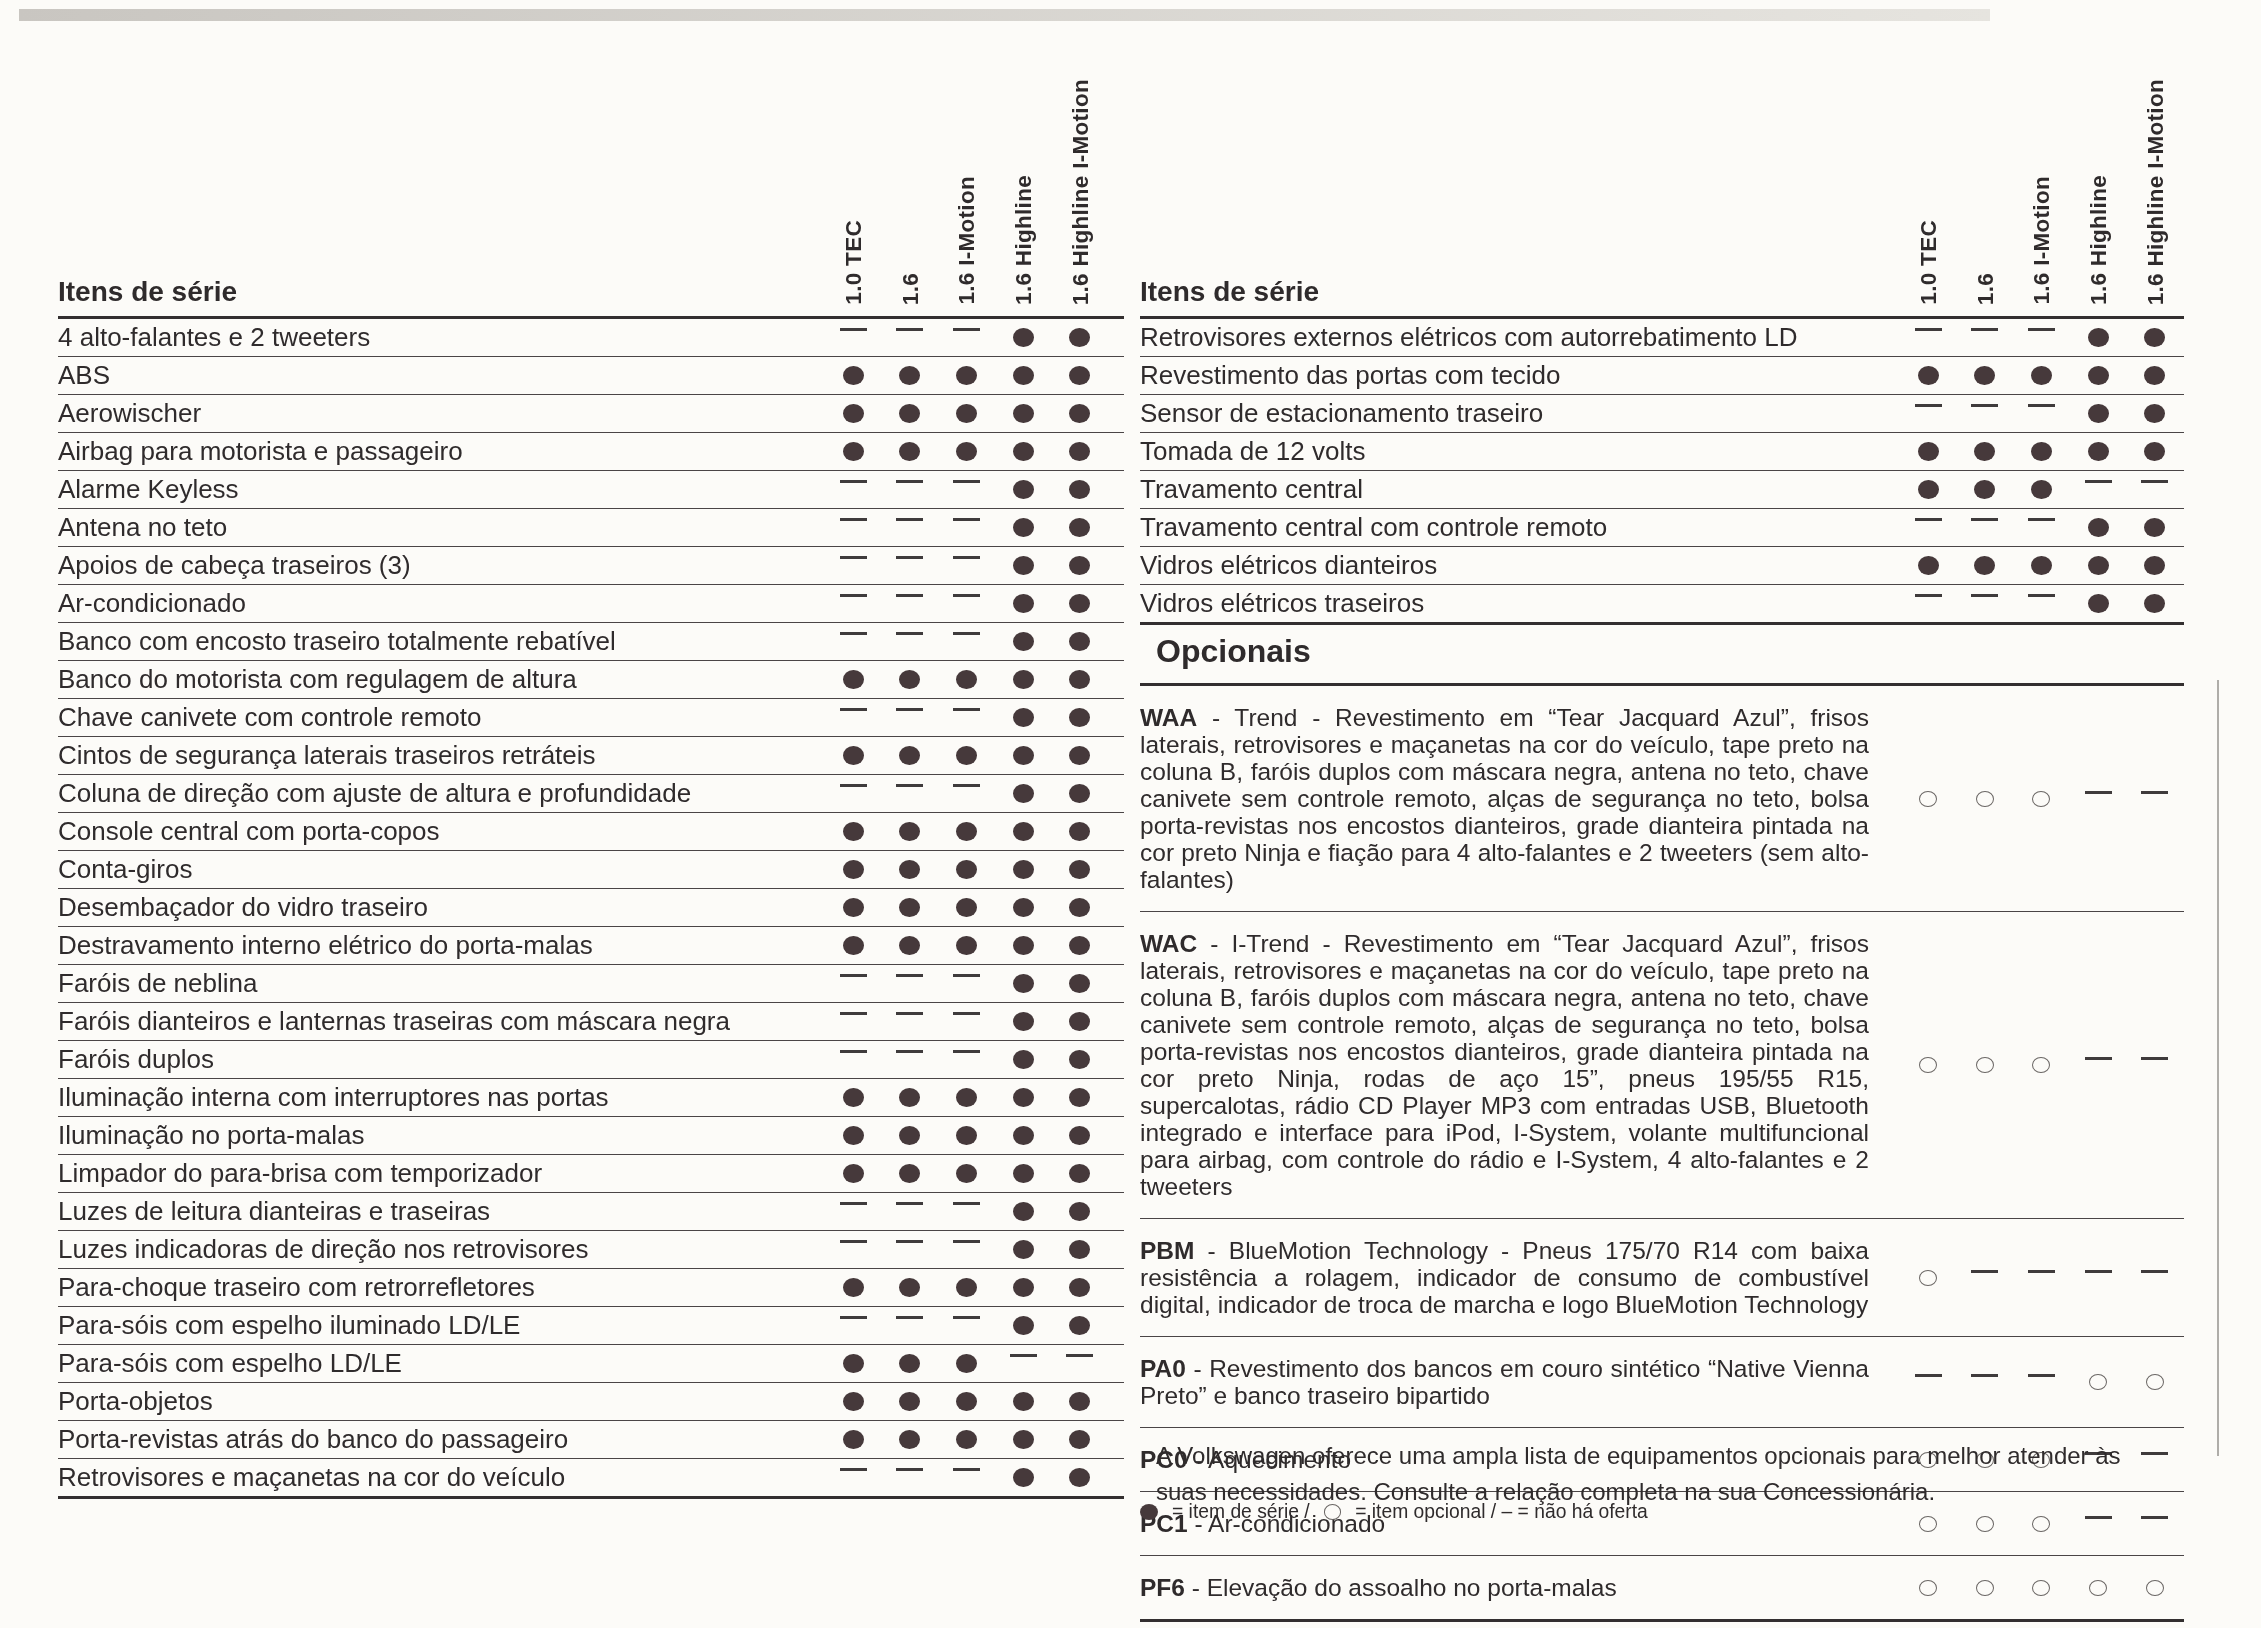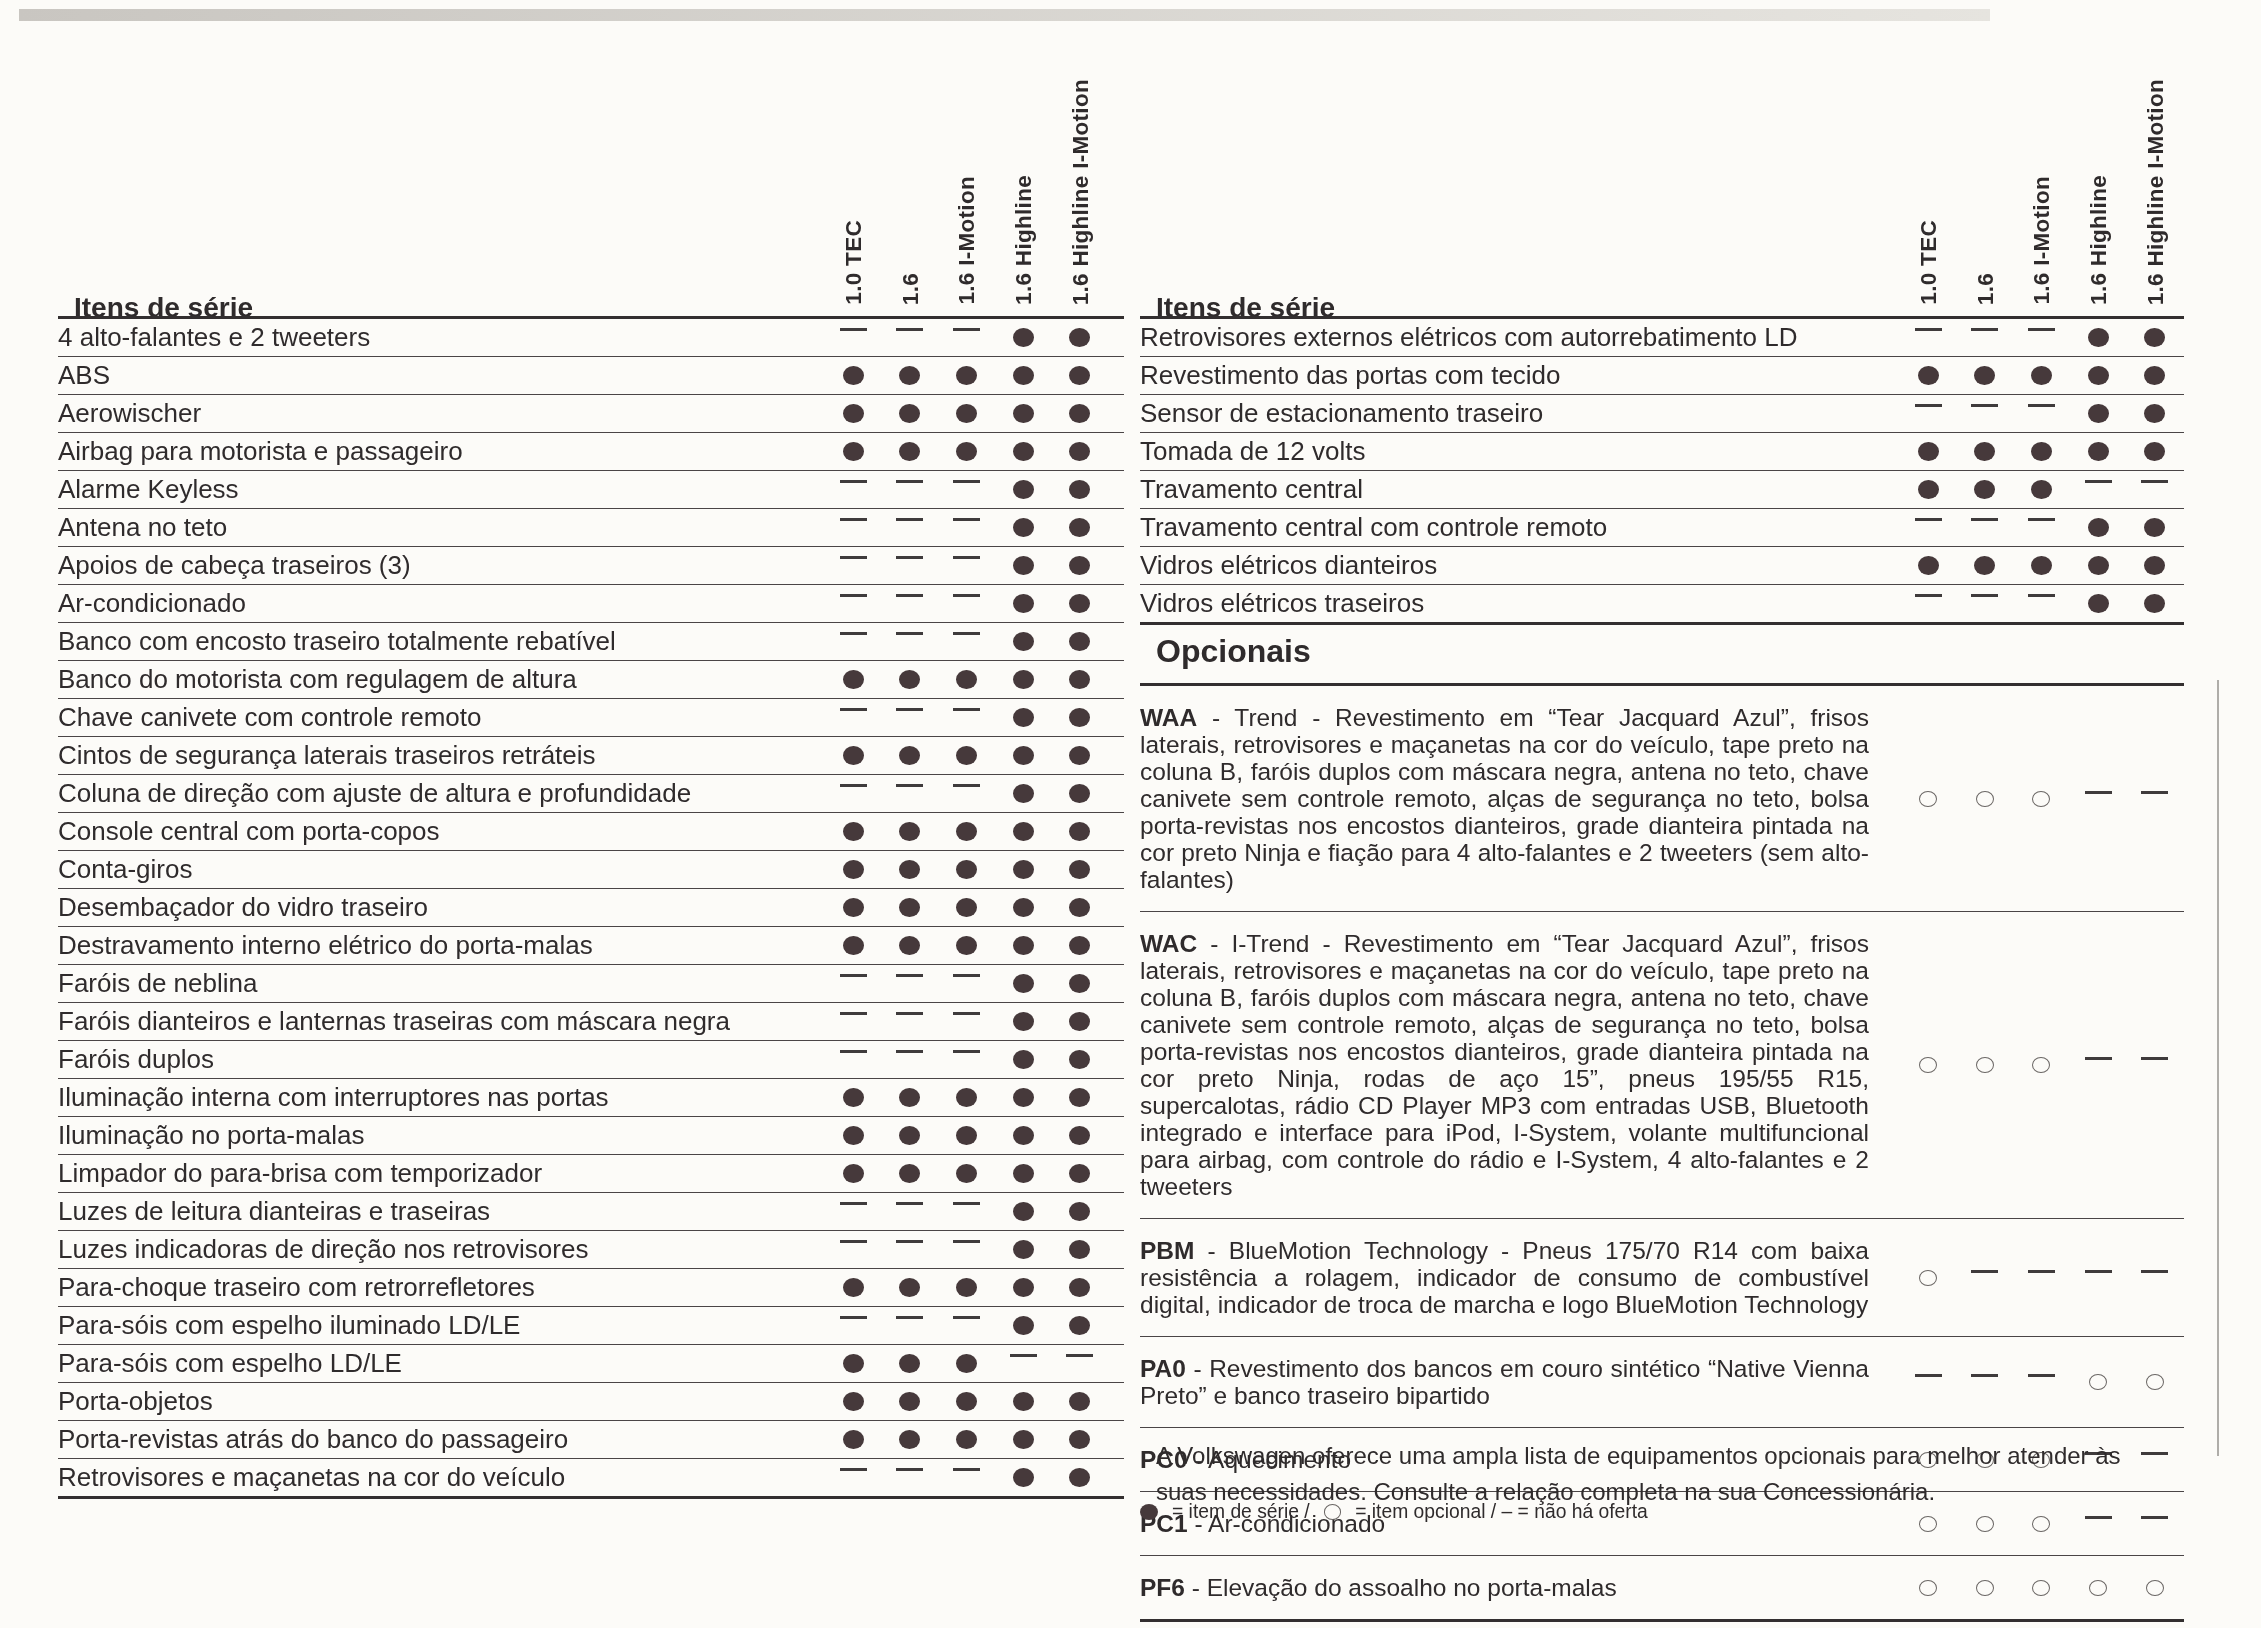--- a/index.html
+++ b/index.html
@@ -12,21 +12,21 @@
   #rightcol{left:1140px;width:1044px;}
 
   .headers{position:absolute;top:32px;height:278px;}
   #leftcol .headers{left:767px;width:300px;}
   #rightcol .headers{left:760px;width:283px;}
   .trim{position:absolute;bottom:5.2px;width:57px;height:273px;display:flex;
         align-items:flex-end;justify-content:center;}
   .trim span{writing-mode:vertical-rl;transform:rotate(180deg);white-space:nowrap;
         font-weight:bold;font-size:22.5px;letter-spacing:0.3px;}
 
-  .tbl-title{position:absolute;left:0;top:278px;margin:16px;font-size:28px;font-weight:bold;line-height:1;}
+  .tbl-title{position:absolute;left:0;top:278px;margin:0;font-size:28px;font-weight:bold;line-height:1;}
   .table{position:absolute;left:0;top:316px;border-top:3.9px solid #332f30;}
   #leftcol .table{width:1066px;}
   #rightcol .table{width:1044px;}
   .row{display:flex;align-items:center;height:37px;border-bottom:1.3px solid #4a4546;}
   .row:last-child{border-bottom:3.9px solid #332f30;}
   .label{flex:0 0 auto;font-size:26px;white-space:nowrap;}
   #leftcol .label{width:767px;}
   #rightcol .label{width:760px;}
   .markers{display:flex;flex:0 0 auto;width:283px;}
   .cell{width:57px;height:100%;display:flex;justify-content:center;align-items:center;}

